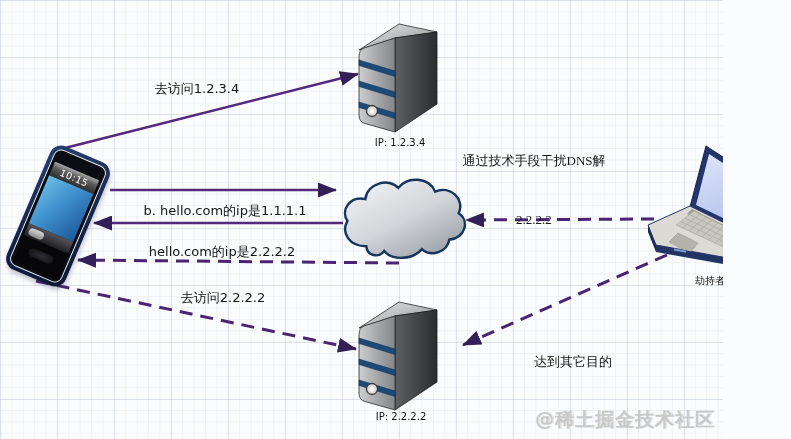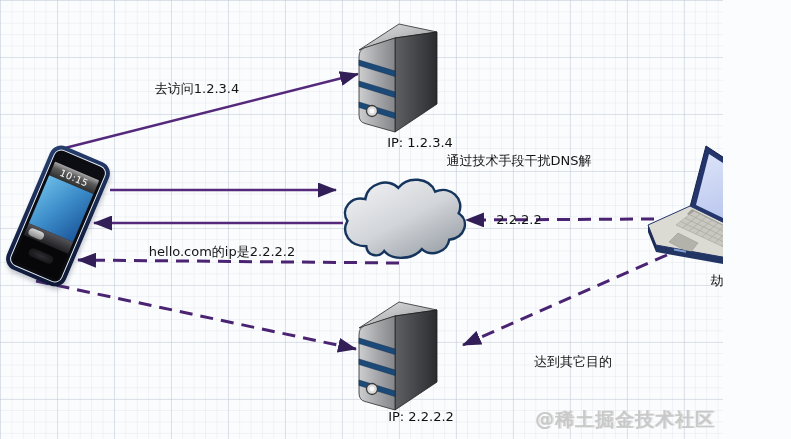--- a/index.html
+++ b/index.html
@@ -32,21 +32,21 @@
   .edge-solid{stroke:var(--arrow-line);stroke-width:2.4;fill:none;}
   .edge-dashed{stroke:var(--arrow-dash);stroke-width:3;fill:none;stroke-dasharray:13 8;}
   .arrow-head{fill:var(--arrow-head);}
   .edge-label{
     position:absolute;transform:translate(-50%,-50%);
     font-size:13px;color:var(--label-color);white-space:pre;text-align:center;
     line-height:19.5px;
   }
   .node-label{
     position:absolute;transform:translate(-50%,-50%);
-    font-size:13px;color:#101010;white-space:pre;margin-left:20px;
+    font-size:10px;color:#101010;white-space:pre;
   }
   
   .phone{
     position:absolute;left:26px;top:149px;width:64px;height:134px;
     transform:rotate(23deg);
     background:linear-gradient(145deg,#27406f,#15234a 60%,#0d1733);
     border-radius:12px;
     padding:4px;
     box-shadow:2px 3px 4px rgba(40,50,80,.25);
   }
@@ -134,22 +134,24 @@
     <line class="edge-solid" x1="57" y1="150" x2="358" y2="74" marker-end="url(#ah)"></line>
     <line class="edge-solid" x1="110" y1="190" x2="336" y2="190" marker-end="url(#ah)"></line>
     <line class="edge-solid" x1="343" y1="223" x2="94" y2="223" marker-end="url(#ah)"></line>
     <line class="edge-dashed" x1="399" y1="263" x2="78" y2="260" marker-end="url(#ah)"></line>
     <line class="edge-dashed" x1="36" y1="281" x2="356" y2="349" marker-end="url(#ah)"></line>
     <line class="edge-dashed" x1="654" y1="219" x2="466" y2="220" marker-end="url(#ah)"></line>
     <line class="edge-dashed" x1="667" y1="255" x2="463" y2="345" marker-end="url(#ah)"></line>
   </svg>
 
   <div class="edge-label" style="left:197px;top:89px;">去访问1.2.3.4</div>
+  <div class="edge-label" style="left:225px;top:211px;">b. hello.com的ip是1.1.1.1</div>
   <div class="edge-label" style="left:222px;top:252px;">hello.com的ip是2.2.2.2</div>
-  <div class="edge-label" style="left:519px;top:190px;">
+  <div class="edge-label" style="left:223px;top:298px;">去访问2.2.2.2</div>
+  <div class="edge-label" style="left:534px;top:190px;font-family:Liberation Serif, serif;">
     <div>通过技术手段干扰DNS解</div>
     <div>2.2.2.2</div>
   </div>
   <div class="edge-label" style="left:573px;top:318px;margin-top:44px;">达到其它目的</div>
 
   <div class="phone">
     <div class="phone-inner">
       <div class="phone-topbezel"></div>
       <div class="phone-timebar">10:15</div>
       <div class="phone-screen"></div>

